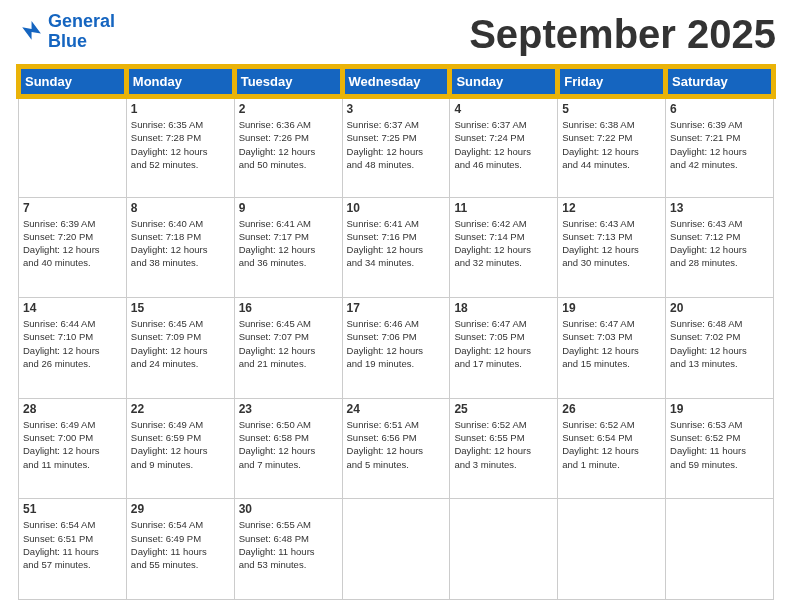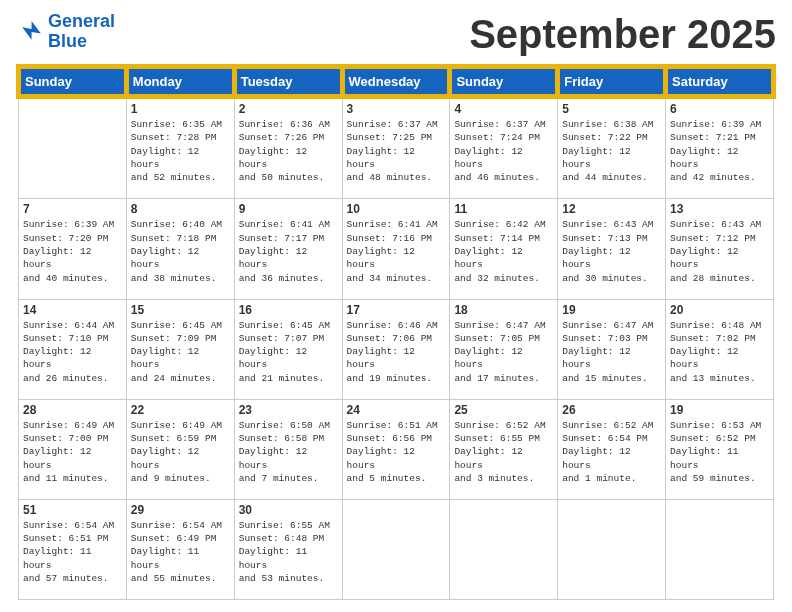--- a/index.html
+++ b/index.html
@@ -81,21 +81,20 @@
     .day-number {
       font-size: 12px;
       font-weight: bold;
       display: block;
       margin-bottom: 2px;
     }
     .day-info {
       font-size: 9.5px;
       line-height: 1.4;
       color: #333;
-      font-family: Liberation Mono, monospace;
     }
     .empty-cell {
       background: #fff;
     }
   </style>
 </head>
 <body>
 
 <div class="page">
   <div class="header">

